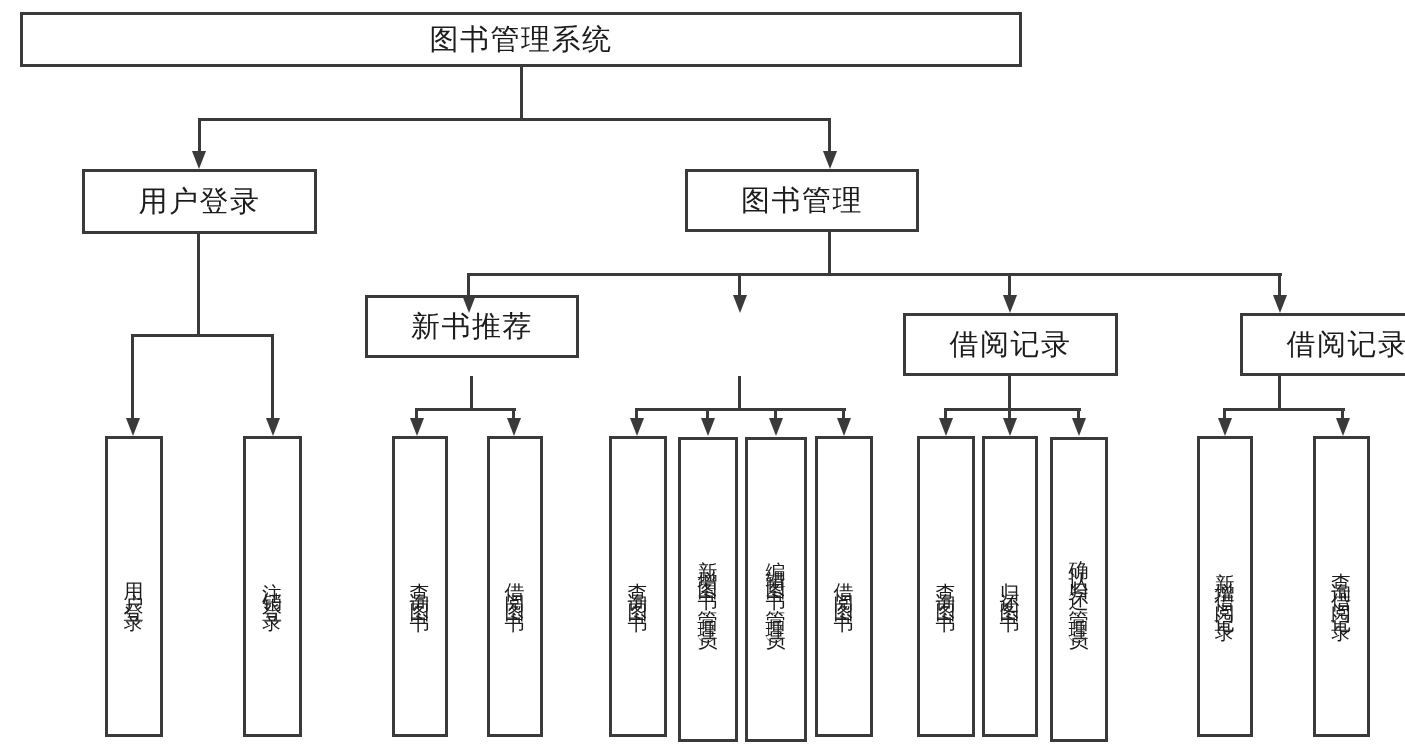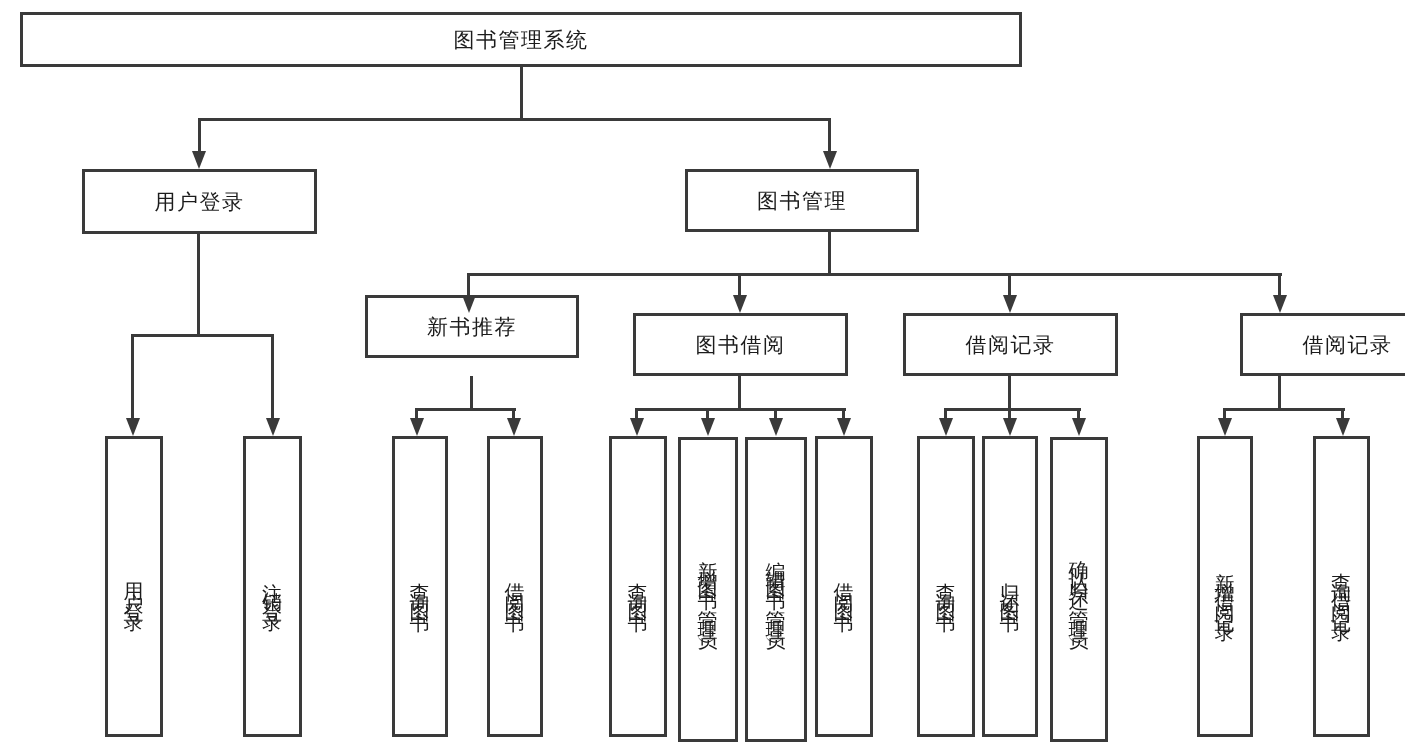--- a/index.html
+++ b/index.html
@@ -2,21 +2,21 @@
 <html style="--line: #3a3a3a; --txt: #1c1c1c; --wm: #a8a8a8;"><head>
 <meta charset="utf-8">
 <style>
   :root { --line:#3a3a3a; --txt:#1c1c1c; --wm:#a8a8a8; }
   * { box-sizing:border-box; }
   html,body { margin:0; padding:0; background:#fff; }
   body { font-family:"Liberation Sans","DejaVu Sans",sans-serif; }
   .canvas { position:relative; width:1405px; height:747px; background:#ffffff; overflow:hidden; }
   .hbox { position:absolute; background:#fff; border:3px solid var(--line);
           display:flex; align-items:center; justify-content:center;
-          font-size:21px; color:var(--txt); letter-spacing:1.5px; }
+          font-size:29px; color:var(--txt); letter-spacing:1.5px; }
   .vbox { position:absolute; background:#fff; border:3px solid var(--line);
           display:flex; align-items:center; justify-content:center; }
   .vtext { writing-mode:vertical-rl; text-orientation:mixed; font-size:20px;
            letter-spacing:10px; line-height:1.1; color:var(--txt); }
   .v { position:absolute; width:3px; background:var(--line); }
   .h { position:absolute; height:3px; background:var(--line); }
   .a { position:absolute; width:0; height:0;
        border-left:7px solid transparent; border-right:7px solid transparent;
        border-top:18px solid var(--line); }
   .watermark { position:absolute; right:6px; bottom:4px; font-size:24px;
@@ -36,23 +36,20 @@
   </div>
 
   <div class="hbox" style="left:685px;top:169px;width:234px;height:63px">
     <span>图书管理</span>
   </div>
 
   <div class="hbox" style="left:365px;top:295px;width:214px;height:63px">
     <span>新书推荐</span>
   </div>
 
-  <div class="hbox" style="left:633px;top:313px;width:215px;height:63px">
-    <span>图书借阅</span>
-  </div>
 
   <div class="hbox" style="left:903px;top:313px;width:215px;height:63px">
     <span>借阅记录</span>
   </div>
 
   <div class="hbox" style="left:1240px;top:313px;width:215px;height:63px">
     <span>借阅记录</span>
   </div>
 
   <div class="vbox" style="left:105px;top:436px;width:58px;height:301px">

